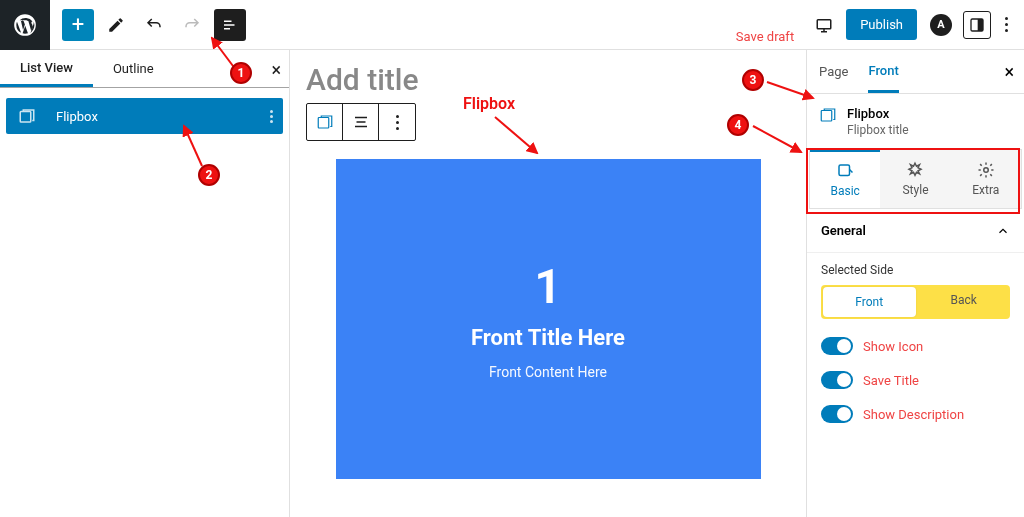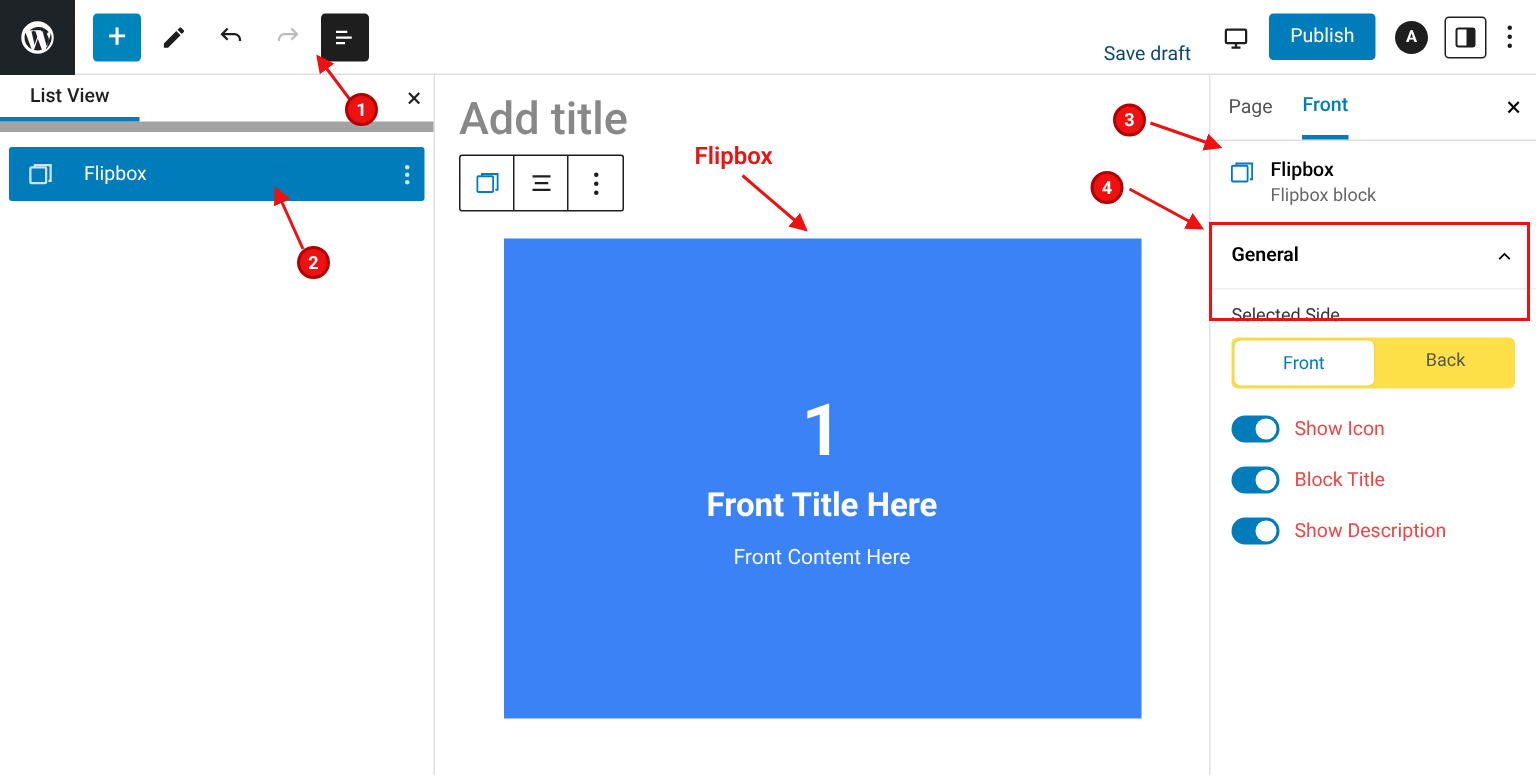--- a/index.html
+++ b/index.html
@@ -7,34 +7,34 @@
 
   
   .top-bar { height: 50px; display: flex; align-items: center; border-bottom: 1px solid #e0e0e0; padding-right: 10px; }
   .wp-logo { width: 50px; height: 50px; background: #1d2327; color: #fff; display: flex; align-items: center; justify-content: center; }
   .wp-logo svg { width: 26px; height: 26px; fill: #fff; }
   .add-block { width: 32px; height: 32px; background: #0085ba; color: #fff; border-radius: 3px; display: flex; align-items: center; justify-content: center; margin-left: 12px; font-size: 22px; cursor: pointer; }
   .tb-btn { width: 32px; height: 32px; display: flex; align-items: center; justify-content: center; margin-left: 6px; cursor: pointer; border-radius: 3px; color: #1e1e1e; }
   .tb-btn.disabled { color: #bbb; }
   .tb-btn.dark { background: #1e1e1e; color: #fff; }
   .top-spacer { flex: 1; }
-  .save-draft { color: #0c4a6e; font-size: 13px; margin-right: 16px; cursor: pointer; margin-top: 24px; }
+  .save-draft { color: #ef4444; font-size: 13px; margin-right: 16px; cursor: pointer; margin-top: 24px; }
   .publish { background: #007cba; color: #fff; font-size: 13px; padding: 8px 14px; border-radius: 3px; cursor: pointer; margin-right: 10px; }
   .circle-icon-wrap { width: 28px; height: 28px; display: flex; align-items: center; justify-content: center; cursor: pointer; margin-right: 8px; }
   .circle-icon { width: 22px; height: 22px; border-radius: 50%; background: #1e1e1e; color: #fff; display: flex; align-items: center; justify-content: center; font-size: 11px; font-weight: bold; }
   .panel-toggle { width: 28px; height: 28px; border: 1px solid #1e1e1e; border-radius: 3px; display: flex; align-items: center; justify-content: center; cursor: pointer; margin-right: 8px; }
   .dots-v { display: flex; flex-direction: column; gap: 3px; cursor: pointer; padding: 6px; }
   .dots-v span { width: 3px; height: 3px; border-radius: 50%; background: #1e1e1e; }
 
   
   .main { display: flex; height: calc(100% - 50px); }
 
   
   .left { width: 290px; border-right: 1px solid #e0e0e0; position: relative; }
-  .left-tabs { display: flex; border-bottom: 7px solid #a3a3a3; position: relative; height: 38px; align-items: center; }
+  .left-tabs { display: flex; border-bottom: 1px solid #a3a3a3; position: relative; height: 38px; align-items: center; }
   .left-tab { font-size: 13px; padding: 0 20px; cursor: pointer; color: #1e1e1e; height: 100%; display: flex; align-items: center; }
   .left-tab.active { border-bottom: 3px solid #007cba; font-weight: 500; }
   .left-close { position: absolute; right: 8px; top: 50%; transform: translateY(-50%); cursor: pointer; font-size: 18px; color: #1e1e1e; }
   .list-item { margin: 10px 6px; background: #007cba; color: #fff; height: 36px; display: flex; align-items: center; padding: 0 12px; border-radius: 2px; font-size: 13px; cursor: pointer; position: relative; }
   .list-item .block-icon { width: 18px; height: 18px; margin-right: 20px; opacity: 0.8; }
   .list-item .more { position: absolute; right: 10px; display: flex; flex-direction: column; gap: 2px; }
   .list-item .more span { width: 3px; height: 3px; border-radius: 50%; background: rgba(255,255,255,0.8); }
 
   
   .center { flex: 1; padding: 12px 10px; overflow: hidden; }
@@ -132,20 +132,21 @@
       <span></span>
       <span></span>
     </div>
 </div>
 
 <div class="main">
 
   <div class="left">
     <div class="left-tabs">
       <div class="left-tab active">List View</div>
+      <div class="left-tab">Outline</div>
       <div class="left-close">×</div>
     </div>
     <div class="list-item">
       <svg class="block-icon" viewBox="0 0 24 24" fill="none" stroke="#fff" stroke-width="2">
           <rect x="3" y="6" width="14" height="14" rx="1"></rect>
           <path d="M7 6V4h14v14h-2"></path>
         </svg>
       <span>Flipbox</span>
       <div class="more">
           <span></span>
@@ -192,42 +193,64 @@
     </div>
     <div class="block-info">
       <div class="icon">
         <svg class="icon-sm" viewBox="0 0 24 24" fill="none" stroke="#007cba" stroke-width="1.6">
             <rect x="3" y="6" width="14" height="14" rx="1"></rect>
             <path d="M7 6V4h14v14h-2"></path>
           </svg>
       </div>
       <div class="texts">
         <div class="name">Flipbox</div>
-        <div class="desc">Flipbox block</div>
+        <div class="desc">Flipbox title</div>
+      </div>
+    </div>
+    <div class="sub-tabs">
+      <div class="sub-tab active">
+        <svg class="icon-sm" viewBox="0 0 24 24" fill="none" stroke="currentColor" stroke-width="2">
+            <rect x="4" y="4" width="14" height="14" rx="2"></rect>
+            <path d="M18 10l4 4"></path>
+          </svg>
+        <span>Basic</span>
+      </div>
+      <div class="sub-tab">
+        <svg class="icon-sm" viewBox="0 0 24 24" fill="none" stroke="currentColor" stroke-width="2">
+            <path d="M12 3l2 4 4-2-2 4 4 2-4 2 2 4-4-2-2 4-2-4-4 2 2-4-4-2 4-2-2-4 4 2z"></path>
+          </svg>
+        <span>Style</span>
+      </div>
+      <div class="sub-tab">
+        <svg class="icon-sm" viewBox="0 0 24 24" fill="none" stroke="currentColor" stroke-width="2">
+            <circle cx="12" cy="12" r="3"></circle>
+            <path d="M12 2v3M12 19v3M4.2 4.2l2.1 2.1M17.7 17.7l2.1 2.1M2 12h3M19 12h3M4.2 19.8l2.1-2.1M17.7 6.3l2.1-2.1"></path>
+          </svg>
+        <span>Extra</span>
       </div>
     </div>
     <div class="section-head">
       <span>General</span>
       <svg width="14" height="14" viewBox="0 0 24 24" fill="none" stroke="currentColor" stroke-width="2">
           <path d="M6 15l6-6 6 6"></path>
         </svg>
     </div>
     <div class="panel-body">
       <div class="panel-label">Selected Side</div>
       <div class="seg">
         <div class="seg-item active">Front</div>
         <div class="seg-item">Back</div>
       </div>
       <div class="toggle-row">
         <div class="toggle"></div>
         <span>Show Icon</span>
       </div>
       <div class="toggle-row">
         <div class="toggle"></div>
-        <span>Block Title</span>
+        <span>Save Title</span>
       </div>
       <div class="toggle-row">
         <div class="toggle"></div>
         <span>Show Description</span>
       </div>
     </div>
   </div>
 </div>
 
 <svg class="anno-arrow" style="left:208px;top:32px" width="40" height="40">

